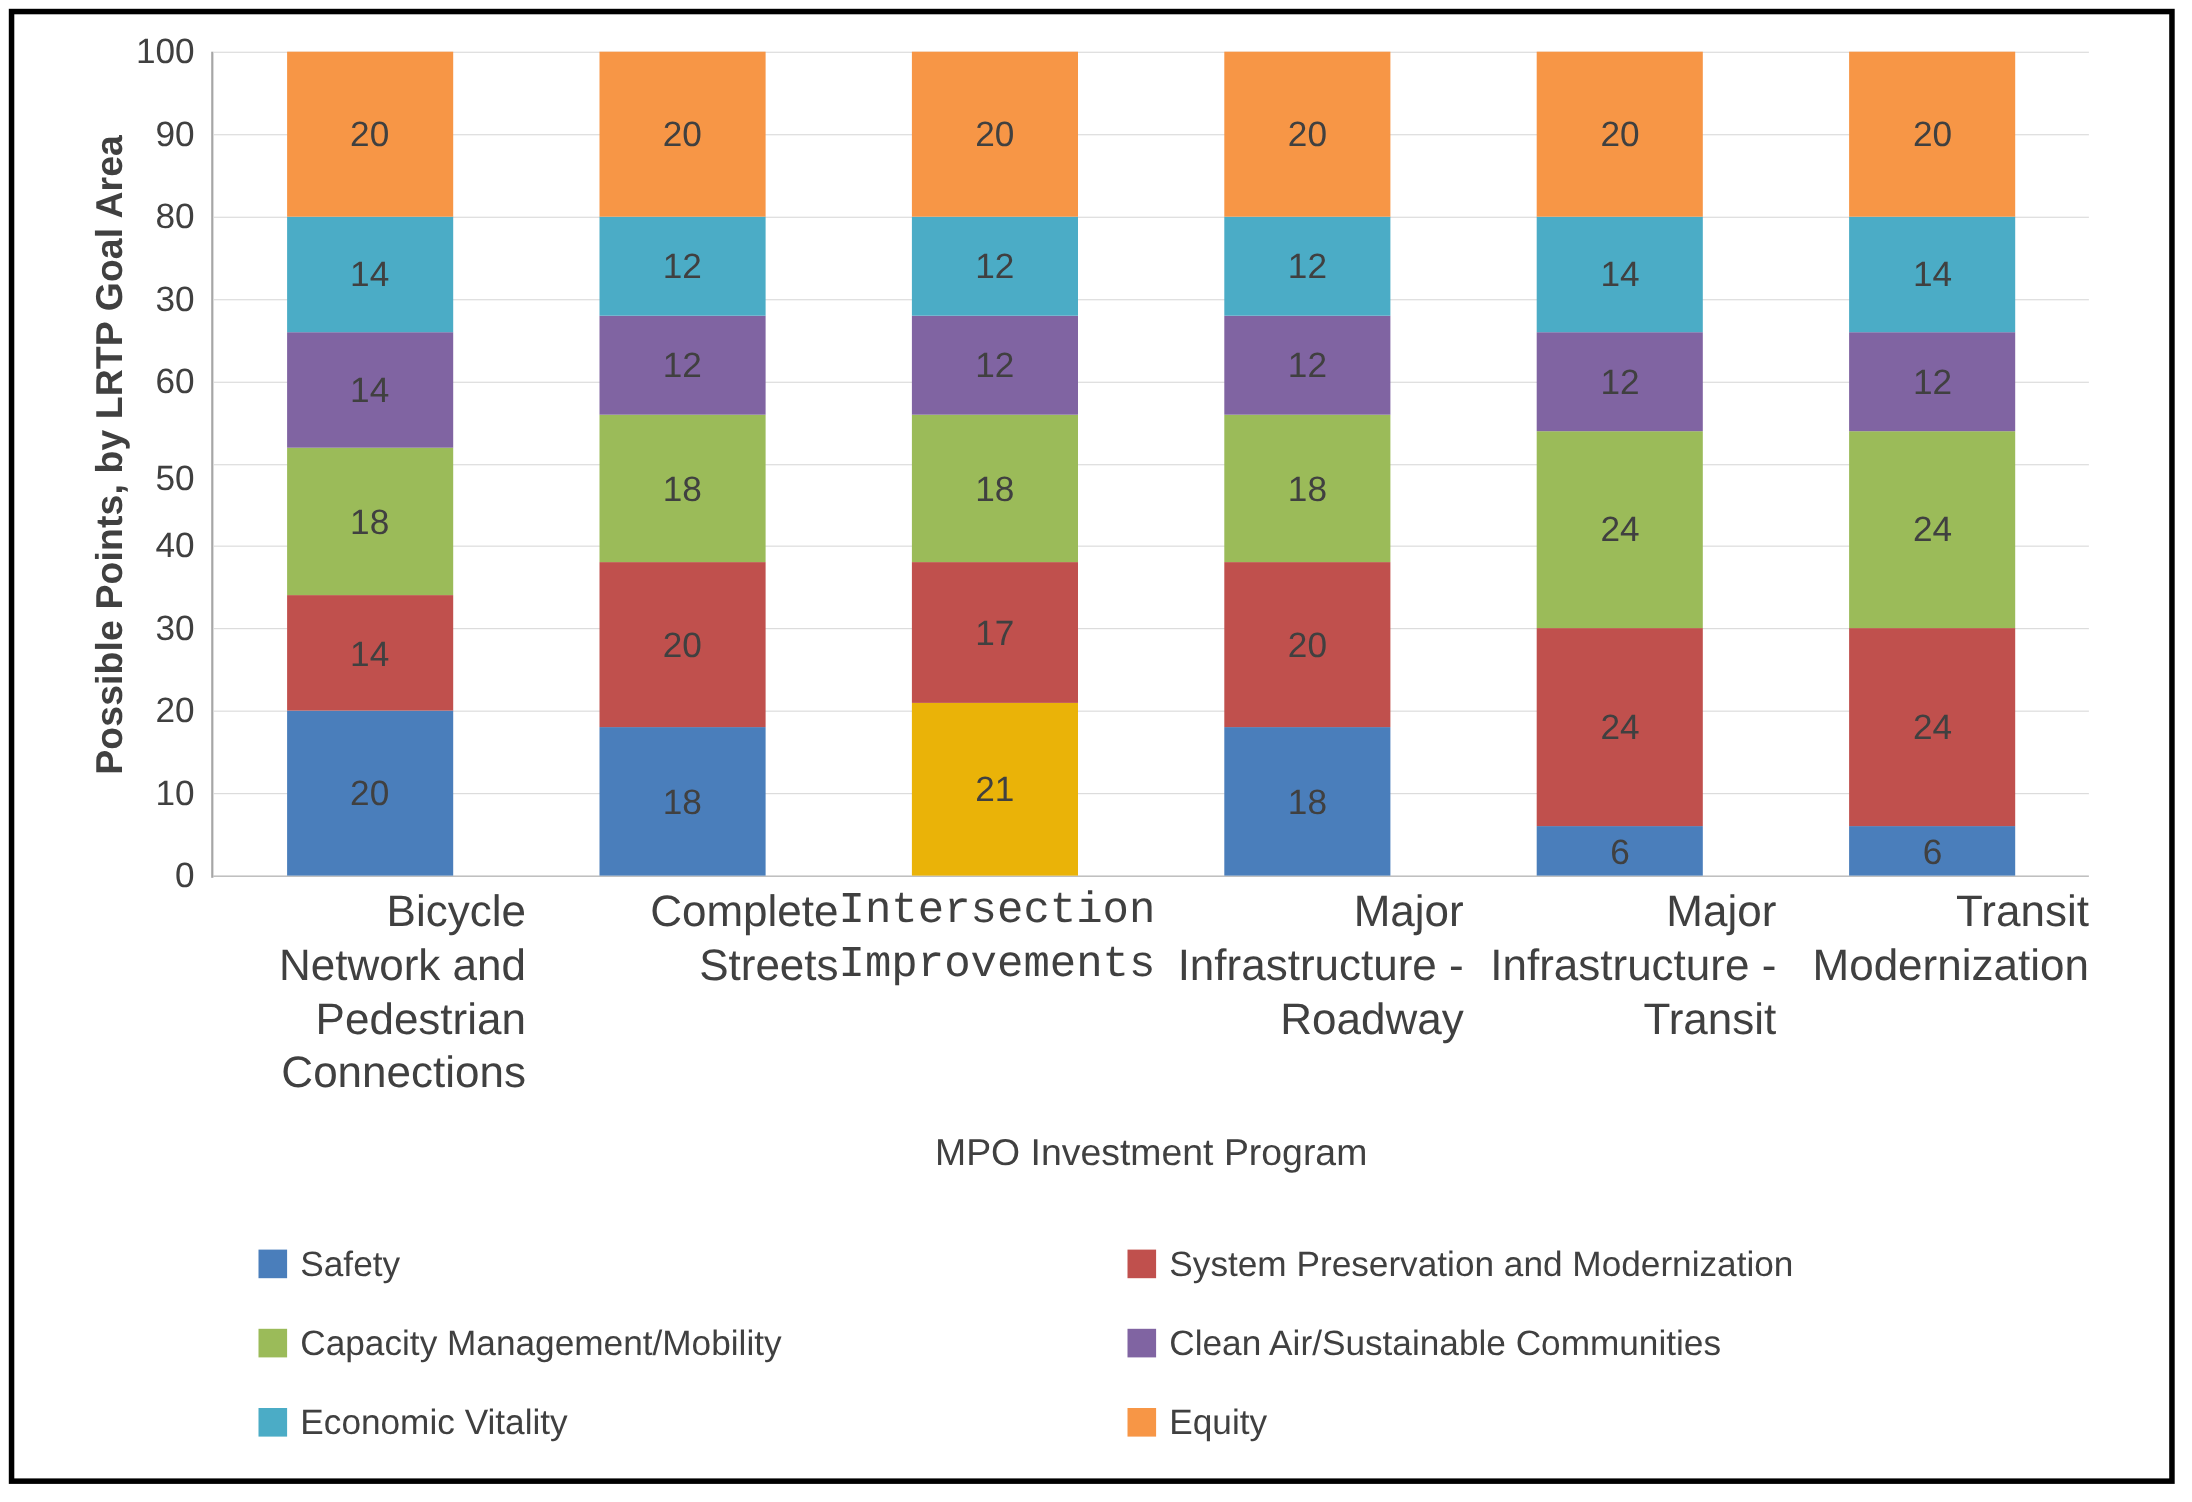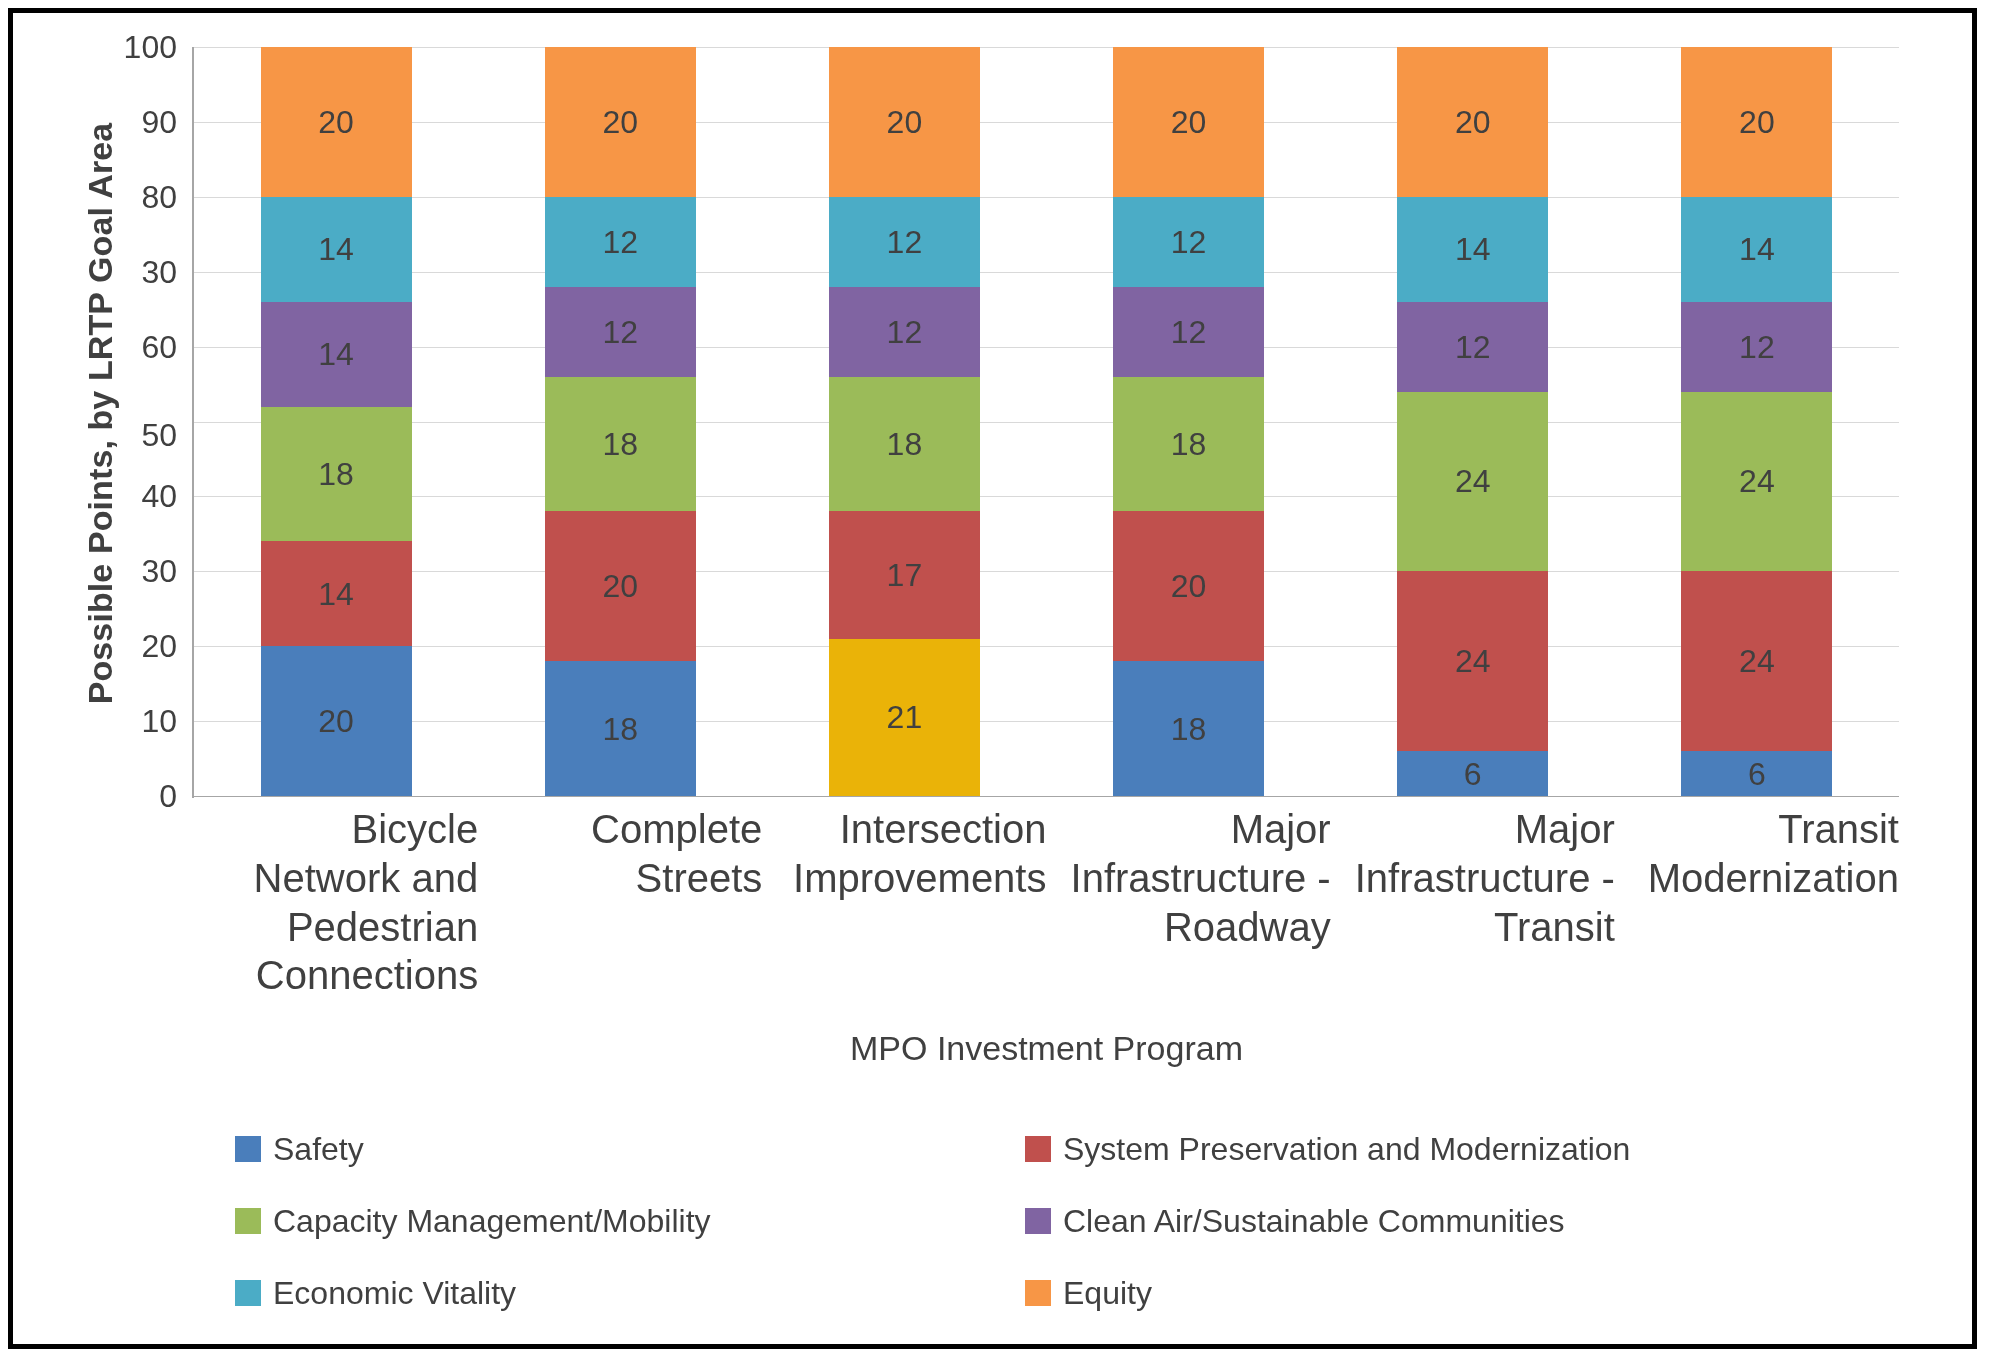--- a/index.html
+++ b/index.html
@@ -363,21 +363,21 @@
         <div class="x-label" style="left: 0px; width: 284.167px;">
           <div>Bicycle</div>
           <div>Network and</div>
           <div>Pedestrian</div>
           <div>Connections</div>
         </div>
         <div class="x-label" style="left: 284.167px; width: 284.167px;">
           <div>Complete</div>
           <div>Streets</div>
         </div>
-        <div class="x-label" style="left: 568.333px; width: 284.167px;">
+        <div class="x-label" style="left: 568.333px; width: 284.167px; font-family: Liberation Mono, monospace;">
           <div>Intersection</div>
           <div>Improvements</div>
         </div>
         <div class="x-label" style="left: 852.5px; width: 284.167px;">
           <div>Major</div>
           <div>Infrastructure -</div>
           <div>Roadway</div>
         </div>
         <div class="x-label" style="left: 1136.67px; width: 284.167px;">
           <div>Major</div>

